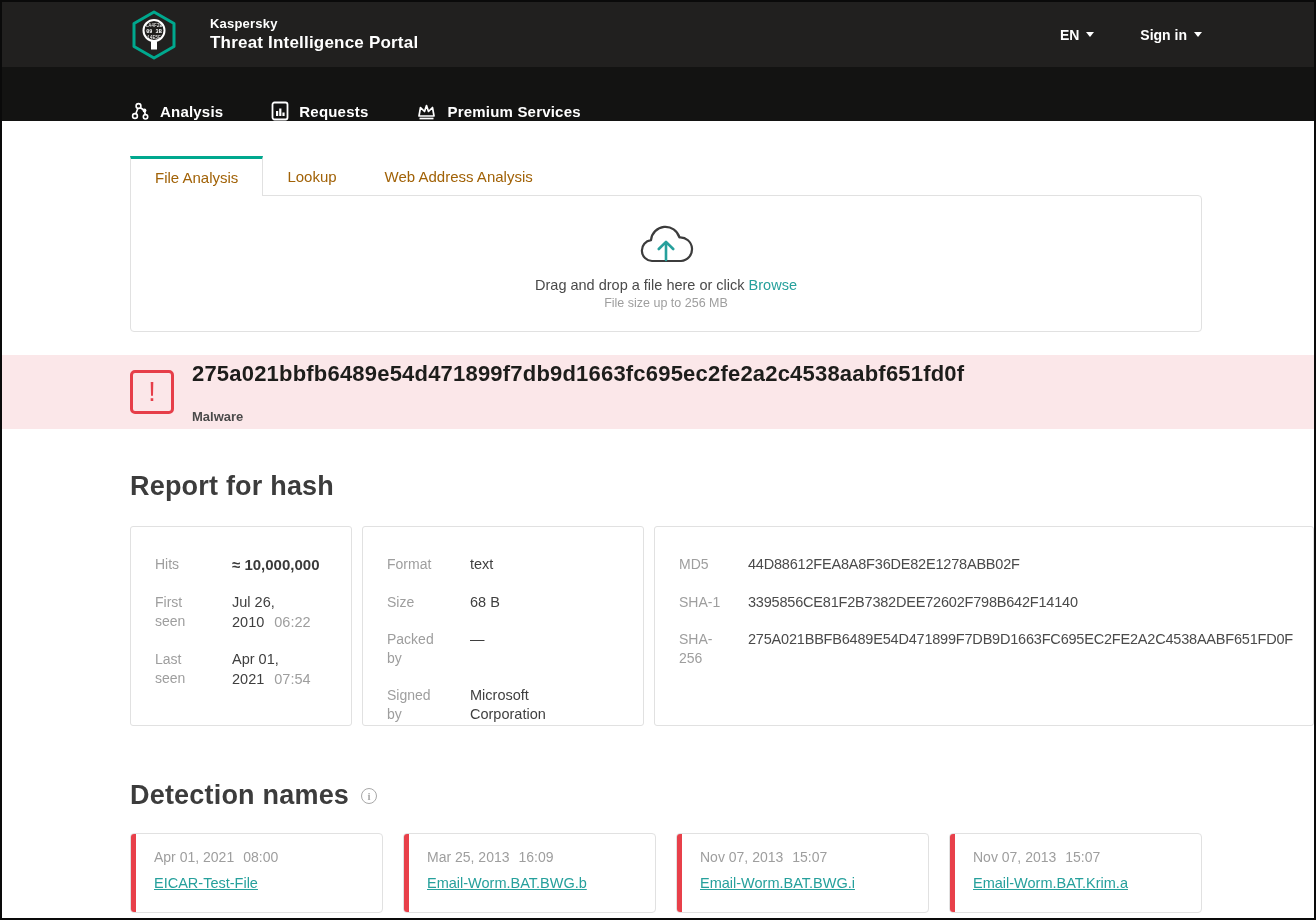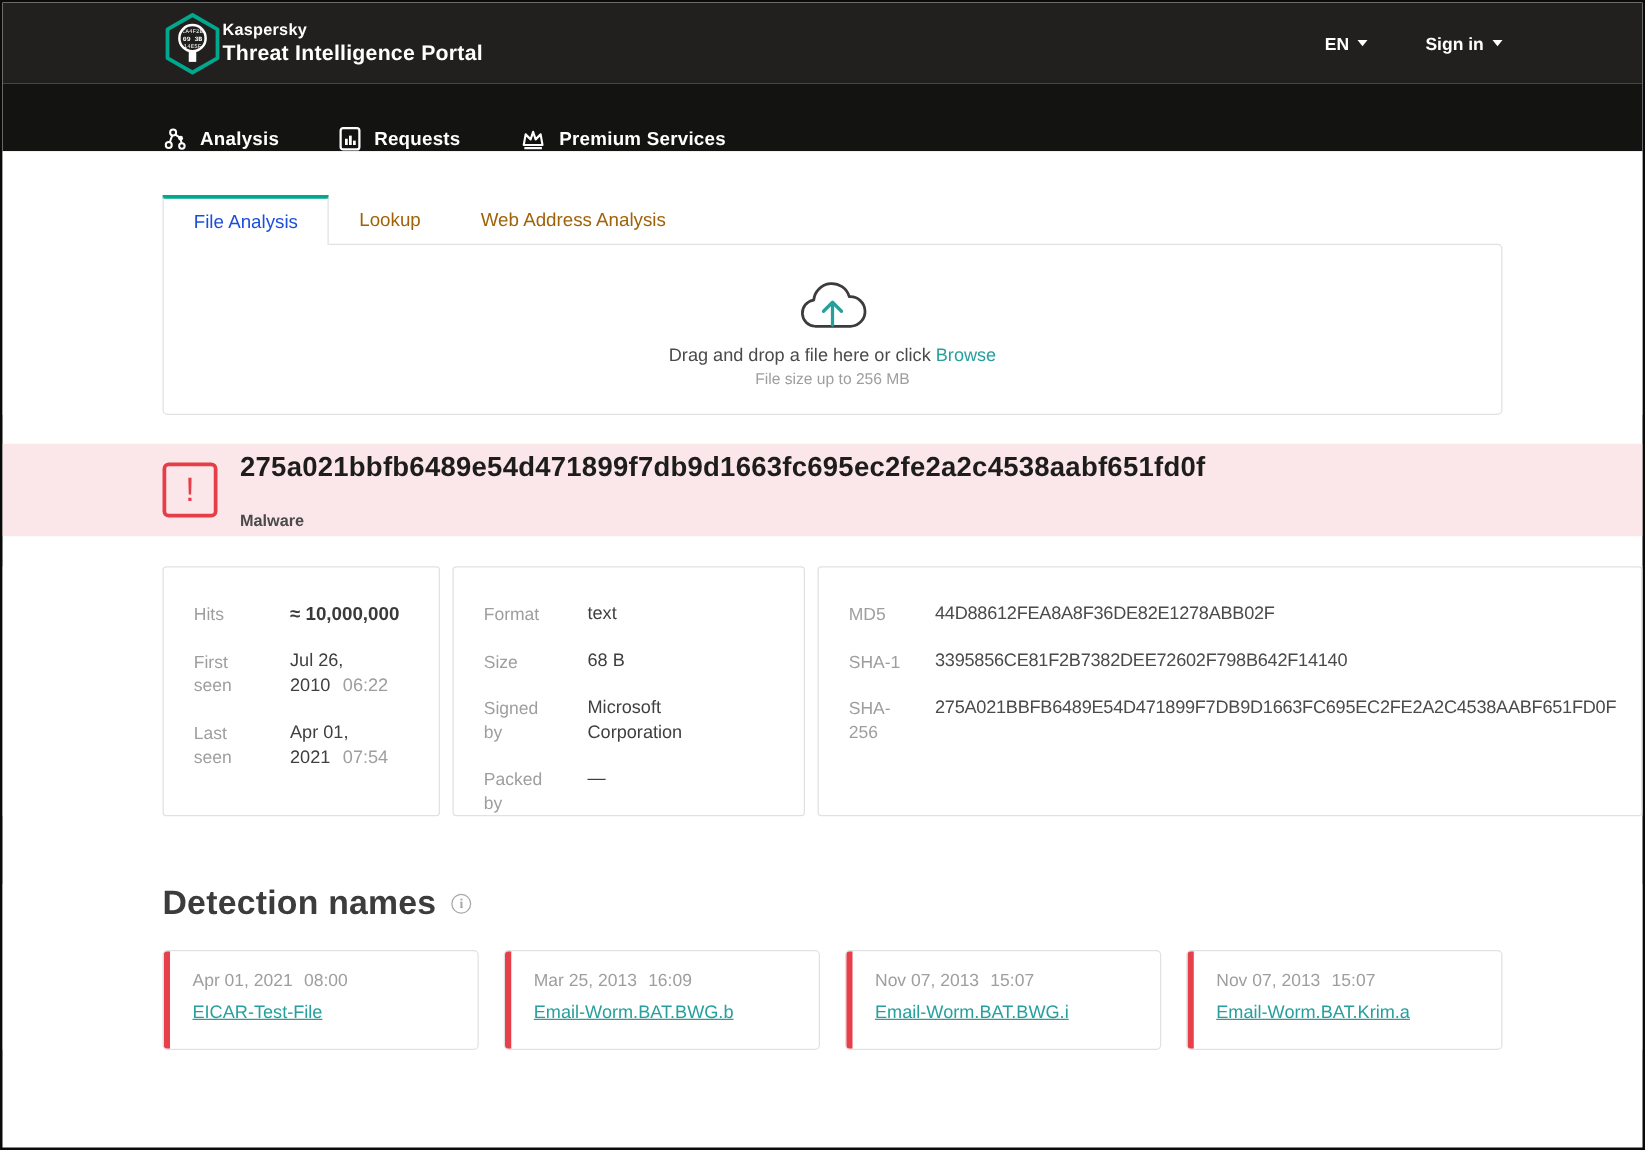--- a/index.html
+++ b/index.html
@@ -7,40 +7,40 @@
   body { font-family:"Liberation Sans", sans-serif; }
   .screen{
     width:1316px; height:920px; background:#fff; border:2px solid #0a0a0a;
     overflow:hidden; position:relative; margin:0 auto;
   }
   
   .app-header{
     height:65px; background:#21201f; display:flex; align-items:center;
     padding:0 112px 0 128px;
   }
-  .logo-wrap{ display:flex; align-items:center; gap:0; }
+  .logo-wrap{ display:flex; align-items:center; gap:32px; }
   .logo-hex{ width:48px; height:50px; display:block; }
   .brand-text .brand{ color:#fff; font-size:13px; font-weight:700; letter-spacing:.2px; }
   .brand-text .product{ color:#fff; font-size:17px; font-weight:700; margin-top:2px; letter-spacing:.2px; }
   .header-right{ margin-left:auto; display:flex; align-items:center; gap:46px; }
   .hdr-menu{ color:#fff; font-size:14px; font-weight:700; display:flex; align-items:center; gap:7px; cursor:pointer; }
   .caret{ width:0; height:0; border-left:4px solid transparent; border-right:4px solid transparent; border-top:5px solid #fff; display:inline-block; }
   
   .main-nav{
     height:54px; background:#131312; display:flex; align-items:flex-end; gap:48px;
     padding:0 128px;
   }
   .nav-item{ display:flex; align-items:center; gap:10px; color:#fff; font-size:15px; font-weight:700; cursor:pointer; letter-spacing:.2px;}
   .nav-item svg{ display:block; }
   
   .analysis-area{ padding:35px 112px 0 128px; background:#fff; }
   .tabs{ display:flex; align-items:flex-end; }
   .tab{ height:40px; display:flex; align-items:center; padding:0 24px; font-size:15px; cursor:pointer; position:relative; }
   .tab.active{
-    background:#fff; color:#1d4ed8; border:1px solid #e1e1e1; border-bottom:none;
+    background:#fff; color:#a16207; border:1px solid #e1e1e1; border-bottom:none;
     border-top:3px solid #00a88e; z-index:2; font-weight:400;
   }
   .tab.inactive{ color:#a16207; }
   .upload-panel{
     margin-top:-1px; border:1px solid #e1e1e1; border-radius:0 4px 4px 4px;
     height:137px; display:flex; flex-direction:column; align-items:center; justify-content:center;
     background:#fff;
   }
   .upload-text{ font-size:14.5px; color:#4a4a4a; margin-top:8px; }
   .upload-text .teal-link{ color:#26a09c; cursor:pointer; }
@@ -185,20 +185,21 @@
 
   <div class="alert-banner">
     <div class="alert-icon">!</div>
     <div class="alert-body">
       <div class="alert-hash">275a021bbfb6489e54d471899f7db9d1663fc695ec2fe2a2c4538aabf651fd0f</div>
       <div class="alert-verdict">Malware</div>
     </div>
   </div>
 
   <section class="section">
+    <h2 class="section-title report-title">Report for hash</h2>
     <div class="cards-row">
       <div class="info-card card-stats">
         <div class="kv-row">
           <div class="kv-label">Hits</div>
           <div class="kv-val strong">≈ 10,000,000</div>
         </div>
         <div class="kv-row">
           <div class="kv-label">First seen</div>
           <div class="kv-val">
             <span>Jul 26, 2010</span><span class="kv-time">06:22</span>
@@ -214,26 +215,26 @@
       <div class="info-card card-file">
         <div class="kv-row">
           <div class="kv-label">Format</div>
           <div class="kv-val">text</div>
         </div>
         <div class="kv-row">
           <div class="kv-label">Size</div>
           <div class="kv-val">68 B</div>
         </div>
         <div class="kv-row">
+          <div class="kv-label">Packed by</div>
+          <div class="kv-val">—</div>
+        </div>
+        <div class="kv-row">
           <div class="kv-label">Signed by</div>
           <div class="kv-val">Microsoft Corporation</div>
-        </div>
-        <div class="kv-row">
-          <div class="kv-label">Packed by</div>
-          <div class="kv-val">—</div>
         </div>
       </div>
       <div class="info-card card-hashes">
         <div class="kv-row">
           <div class="kv-label">MD5</div>
           <div class="kv-val mono-hash">44D88612FEA8A8F36DE82E1278ABB02F</div>
         </div>
         <div class="kv-row">
           <div class="kv-label">SHA-1</div>
           <div class="kv-val mono-hash">3395856CE81F2B7382DEE72602F798B642F14140</div>

